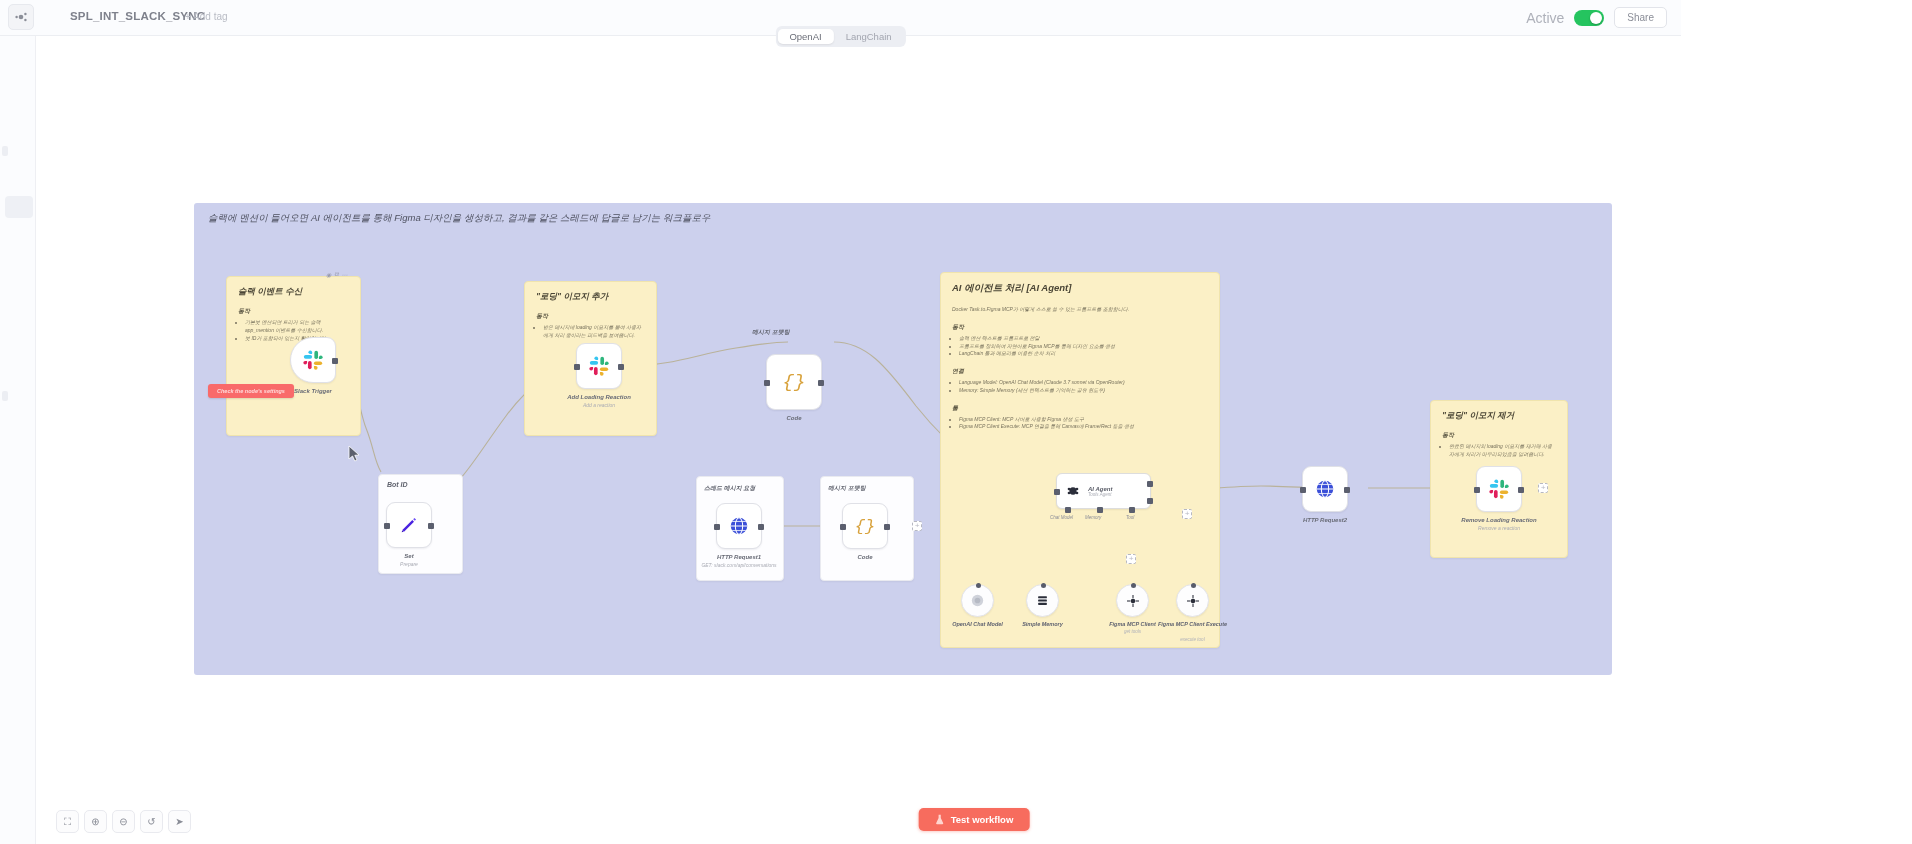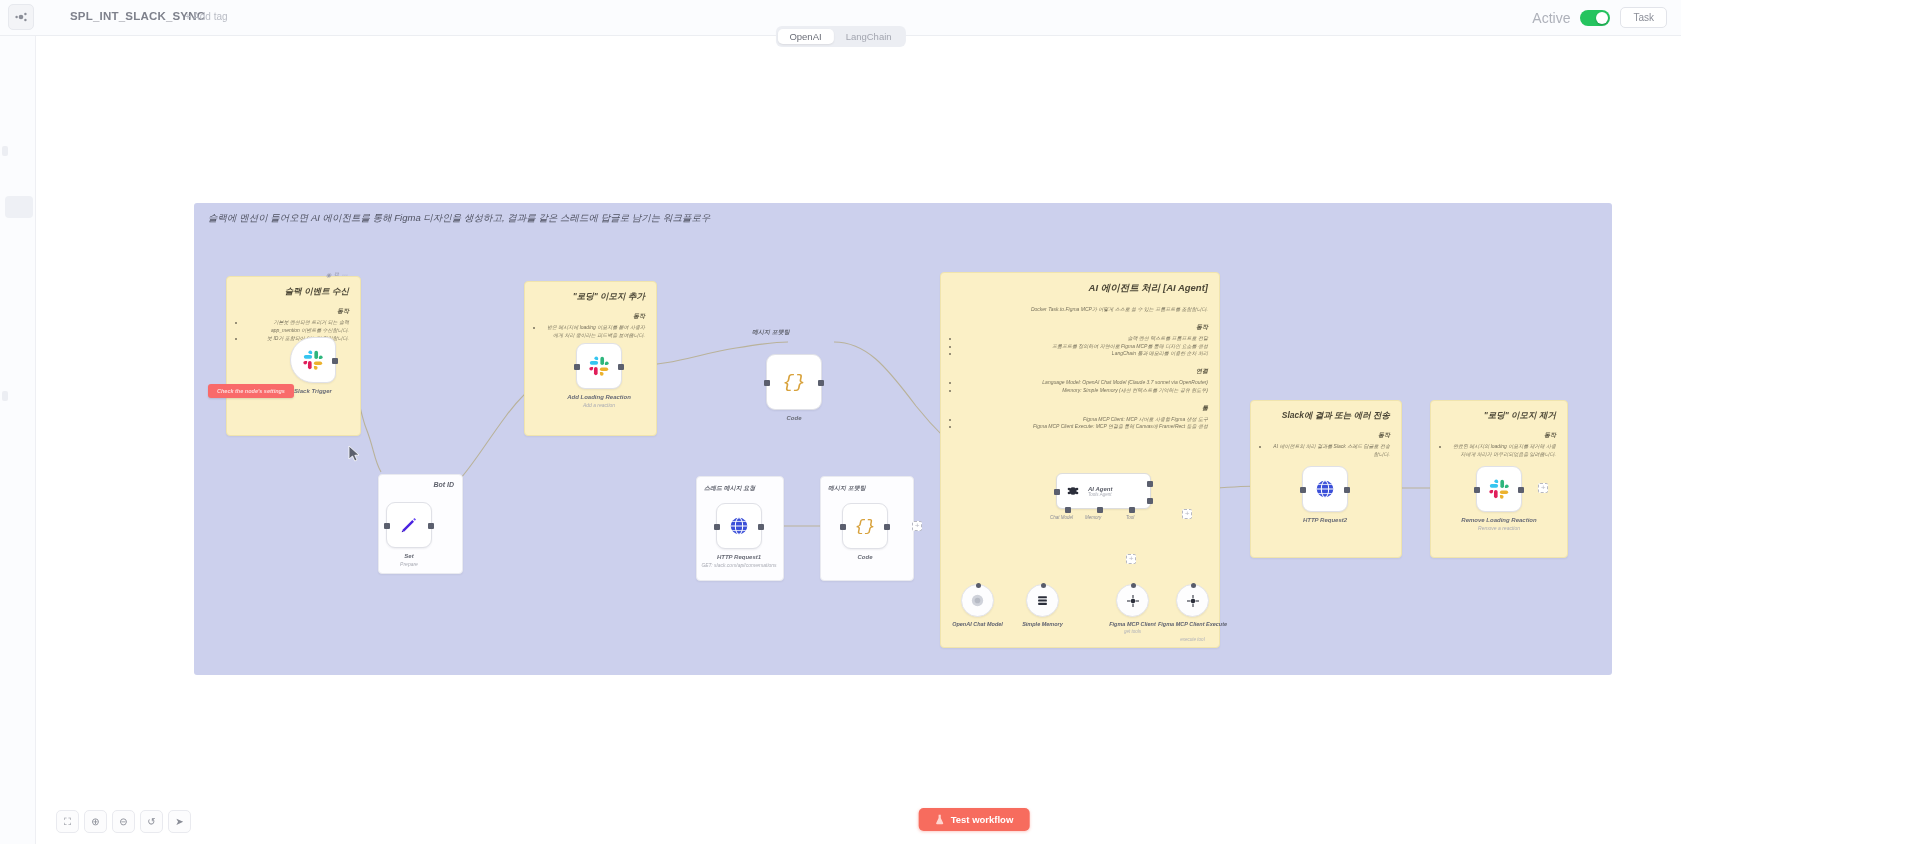--- a/index.html
+++ b/index.html
@@ -76,21 +76,21 @@
     background: #ccd0ed; border-radius: 3px;
   }
   .frame-caption {
     position: absolute; left: 14px; top: 9px; font-size: 9.5px; color: #4e5160;
     font-weight: 500; white-space: nowrap;
   }
 
   
   .sticky {
     position: absolute; background: #fbf0c6; border: 1px solid #f0e4ad;
-    border-radius: 4px; box-shadow: 0 1px 2px rgba(0,0,0,.05); overflow: hidden; text-align: right;
+    border-radius: 4px; box-shadow: 0 1px 2px rgba(0,0,0,.05); overflow: hidden;
   }
   .sticky-title { font-size: 8.5px; font-weight: 700; color: #4b4636; }
   .sticky-sub { font-size: 6px; font-weight: 700; color: #5c5744; margin-top: 9px; }
   .sticky-body { font-size: 5px; color: #77715c; line-height: 1.55; margin-top: 3px; }
   .sticky-body li { margin-left: 7px; list-style: disc; }
   .sticky-pad { padding: 9px 11px; }
 
   
   .node {
     position: absolute; width: 46px; height: 46px; background: #ffffff;
@@ -200,21 +200,21 @@
   <div class="tabs">
     <div class="tab active">OpenAI</div>
     <div class="tab">LangChain</div>
   </div>
 
   <div class="topright">
     <span class="active-label">Active</span>
     <div class="toggle">
         <div class="knob"></div>
       </div>
-    <div class="share-btn">Task</div>
+    <div class="share-btn">Share</div>
   </div>
 </div>
 
 <div class="leftrail">
   <div class="rail-dot" style="top:110px"></div>
   <div class="rail-chip" style="top:160px"></div>
   <div class="rail-dot" style="top:355px"></div>
 </div>
 
 <div class="canvas">
@@ -449,29 +449,20 @@
           <line x1="12" y1="3" x2="12" y2="8"></line>
           <line x1="12" y1="16" x2="12" y2="21"></line>
           <line x1="3" y1="12" x2="8" y2="12"></line>
           <line x1="16" y1="12" x2="21" y2="12"></line>
         </g>
       </svg>
     <div class="sub-label" style="top:36px">Figma MCP Client Execute</div>
     <div class="sub-sublabel" style="top:52px">execute tool</div>
   </div>
 
-  <div class="sticky" style="left:1214px; top:364px; width:152px; height:158px;">
-    <div class="sticky-pad">
-      <div class="sticky-title">Slack에 결과 또는 에러 전송</div>
-      <div class="sticky-sub">동작</div>
-      <ul class="sticky-body">
-        <li>AI 에이전트의 처리 결과를 Slack 스레드 답글로 전송합니다.</li>
-      </ul>
-    </div>
-  </div>
   <div class="node" style="left:1266px; top:430px;">
     <svg width="22" height="22" viewBox="0 0 24 24">
       <circle cx="12" cy="12" r="9" fill="#3b4fd8"></circle>
         <ellipse cx="12" cy="12" rx="4" ry="9" fill="none" stroke="#fff" stroke-width="1.1"></ellipse>
       <line x1="3" y1="12" x2="21" y2="12" stroke="#fff" stroke-width="1.1"></line>
         <line x1="4.6" y1="7" x2="19.4" y2="7" stroke="#fff" stroke-width=".9"></line>
         <line x1="4.6" y1="17" x2="19.4" y2="17" stroke="#fff" stroke-width=".9"></line>
     </svg>
     <div class="port in"></div>
     <div class="port out"></div>

